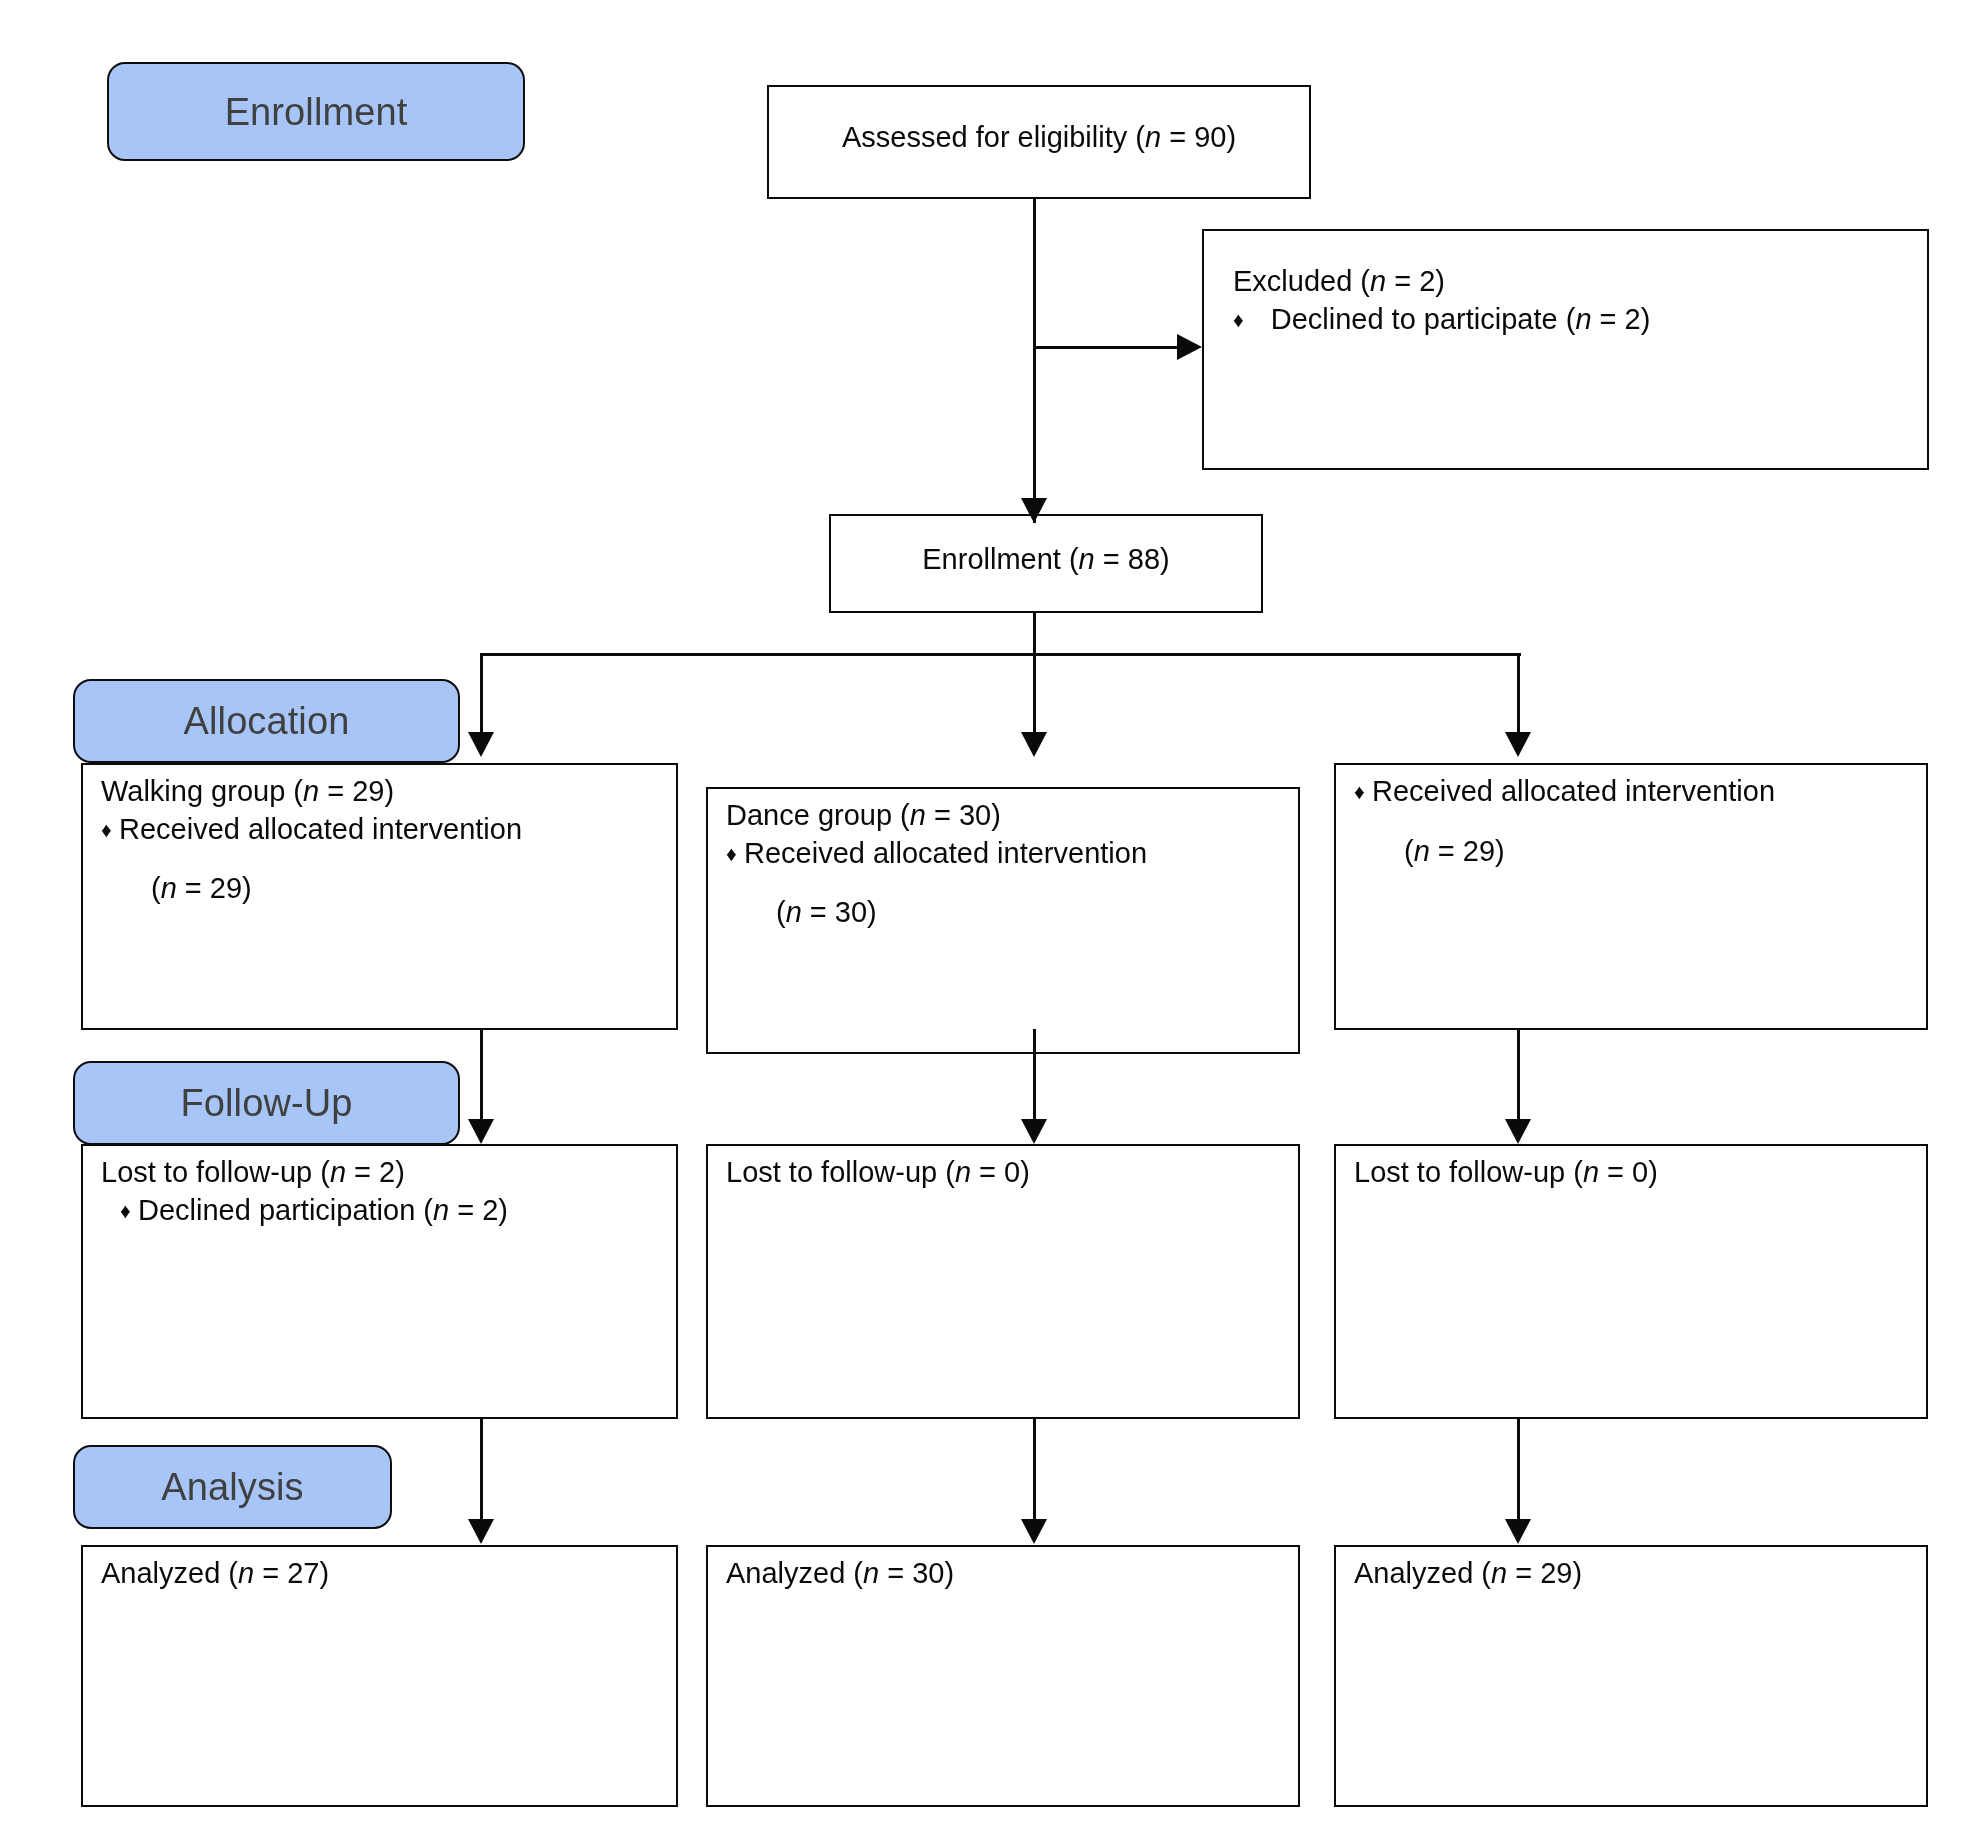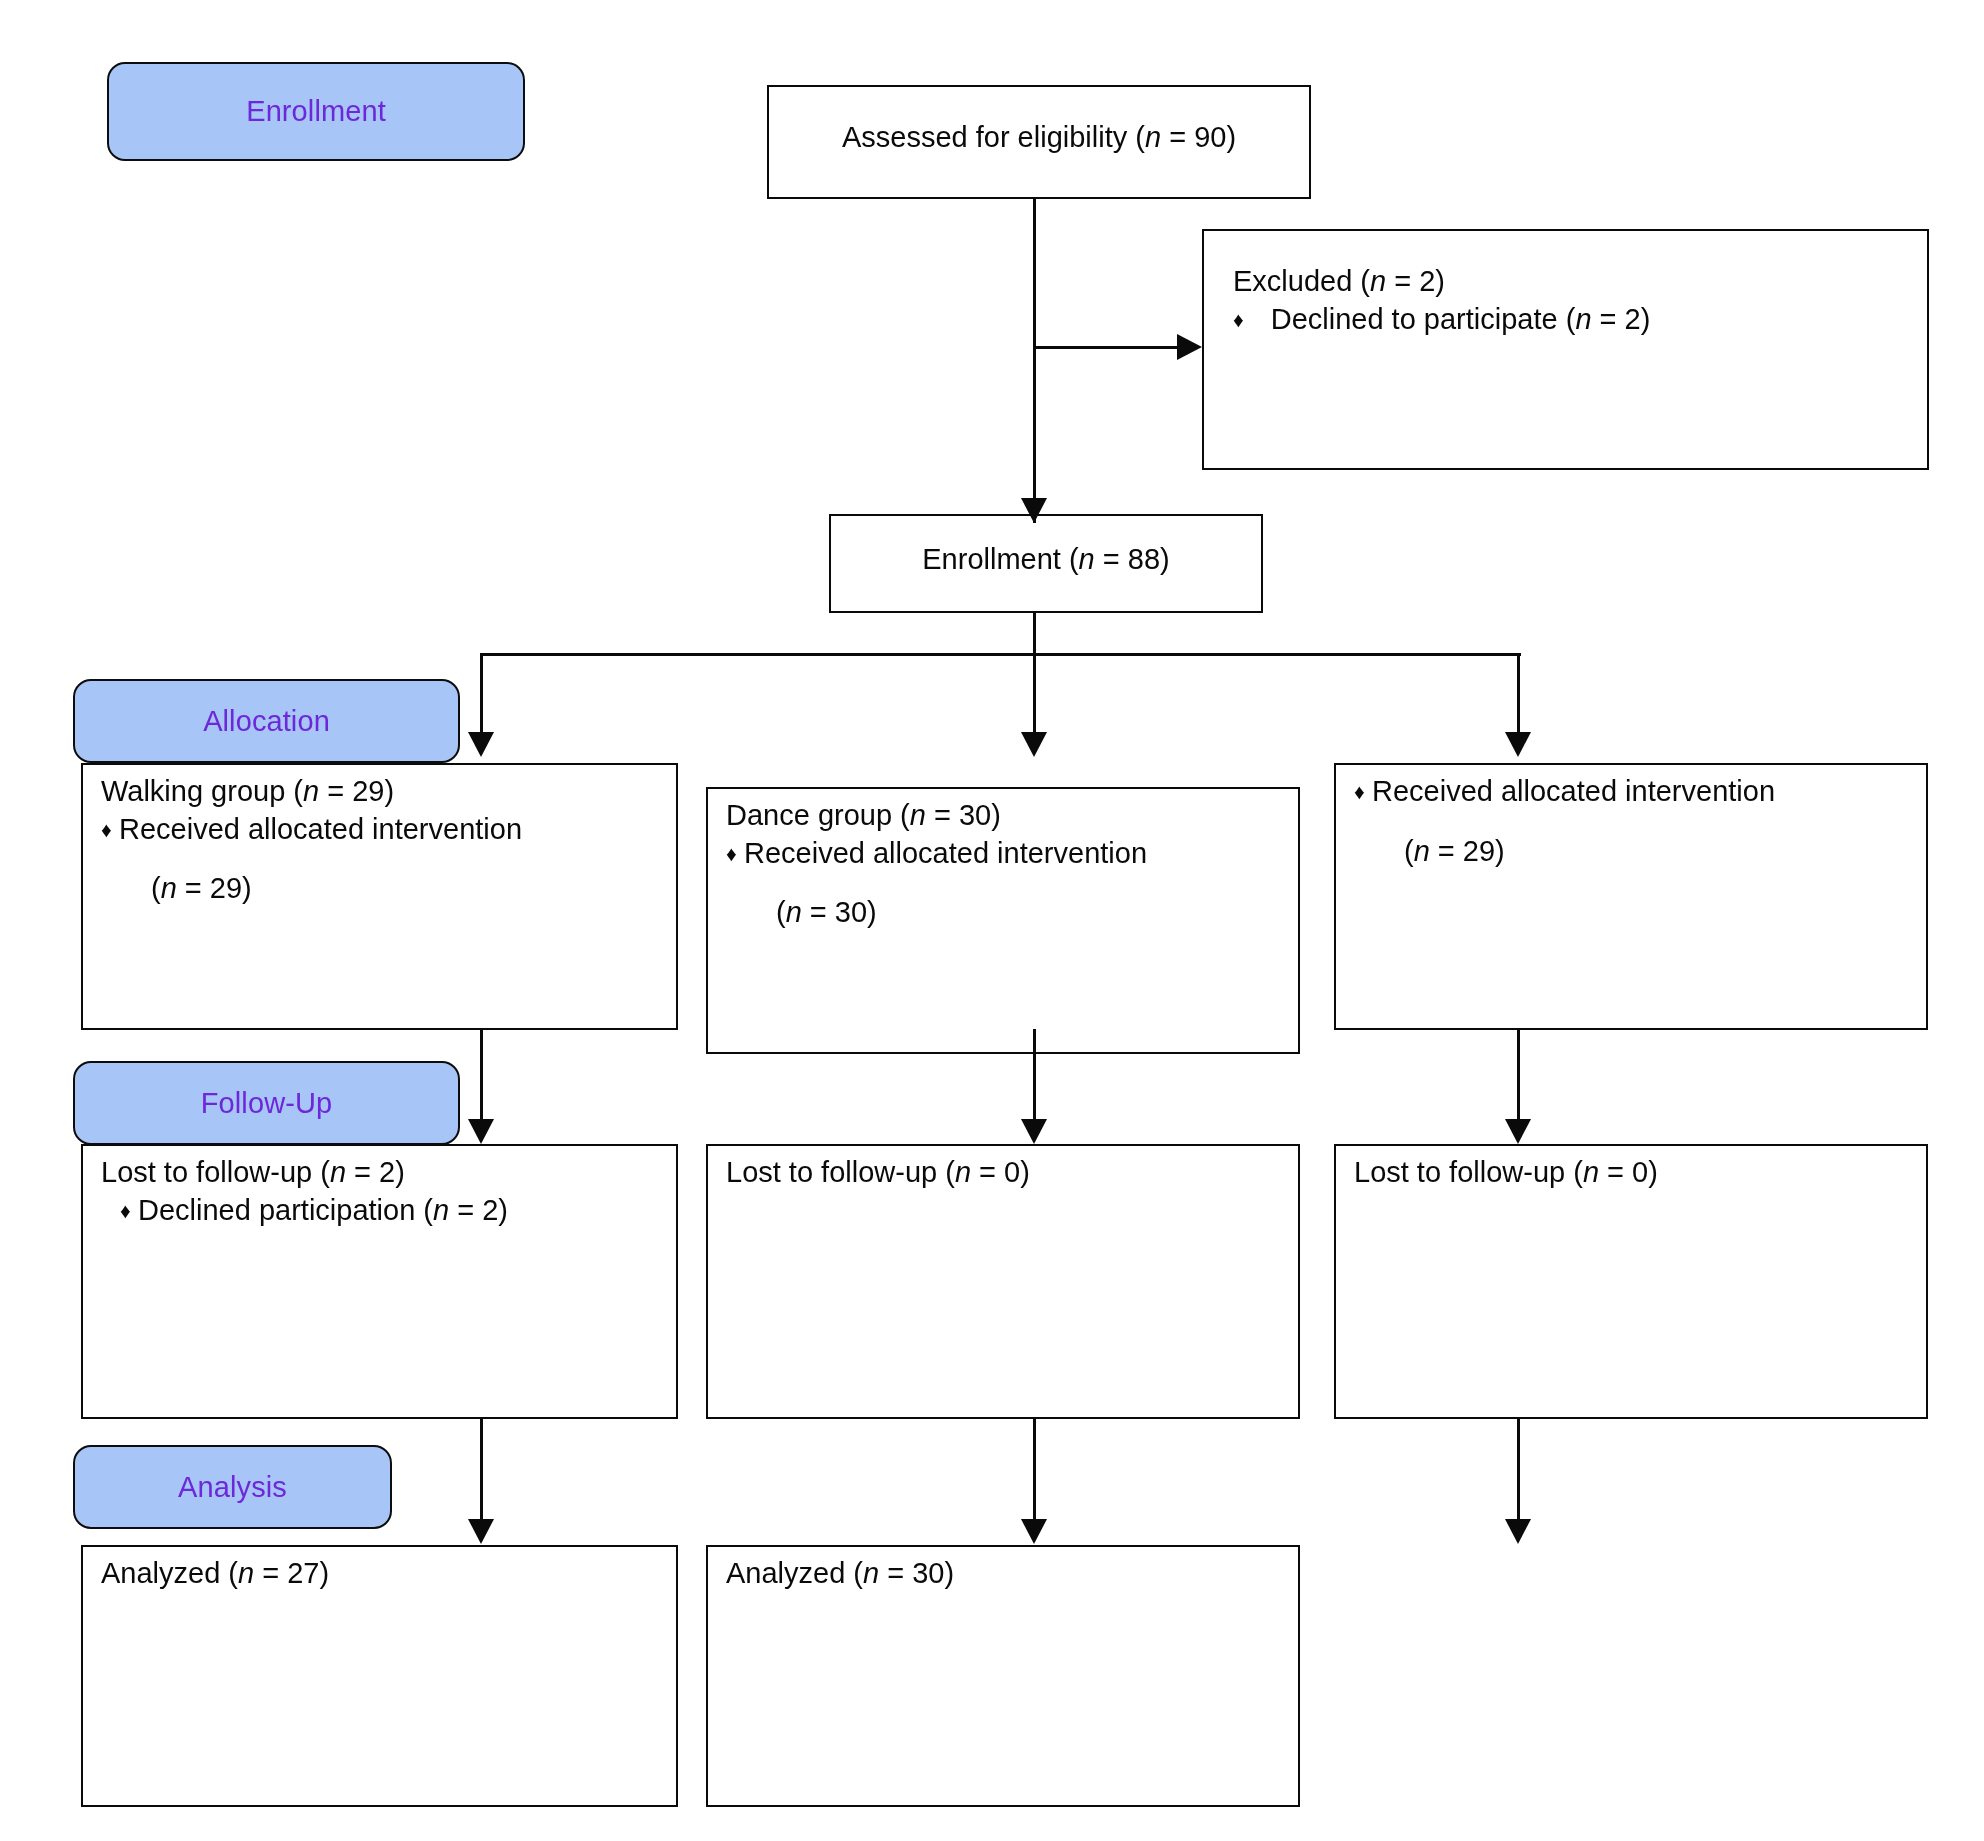--- a/index.html
+++ b/index.html
@@ -22,22 +22,22 @@
     box-sizing: border-box;
     background: #a7c5f7;
     border: 2.6px solid #0d0d0d;
     border-radius: 18px;
     display: flex;
     align-items: center;
     justify-content: center;
     z-index: 40;
   }
   .phase-badge span {
-    font-size: 29px;
-    color: #6d28d9;
+    font-size: 38px;
+    color: #404040;
     line-height: 1;
     letter-spacing: 0.1px;
     font-family: "Liberation Sans", sans-serif;
   }
 
   
   .box {
     position: absolute;
     box-sizing: border-box;
     background: #ffffff;
@@ -241,15 +241,20 @@
       <div class="line"><span>Analyzed (</span><span class="it">n</span><span> = 27)</span></div>
     </div>
   </div>
 
   <div class="box" style="left:706px; top:1545px; width:594px; height:262px;">
     <div class="body">
       <div class="line"><span>Analyzed (</span><span class="it">n</span><span> = 30)</span></div>
     </div>
   </div>
 
+  <div class="box" style="left:1334px; top:1545px; width:594px; height:262px;">
+    <div class="body">
+      <div class="line"><span>Analyzed (</span><span class="it">n</span><span> = 29)</span></div>
+    </div>
+  </div>
 
 </div>
 
 
 </body></html>

